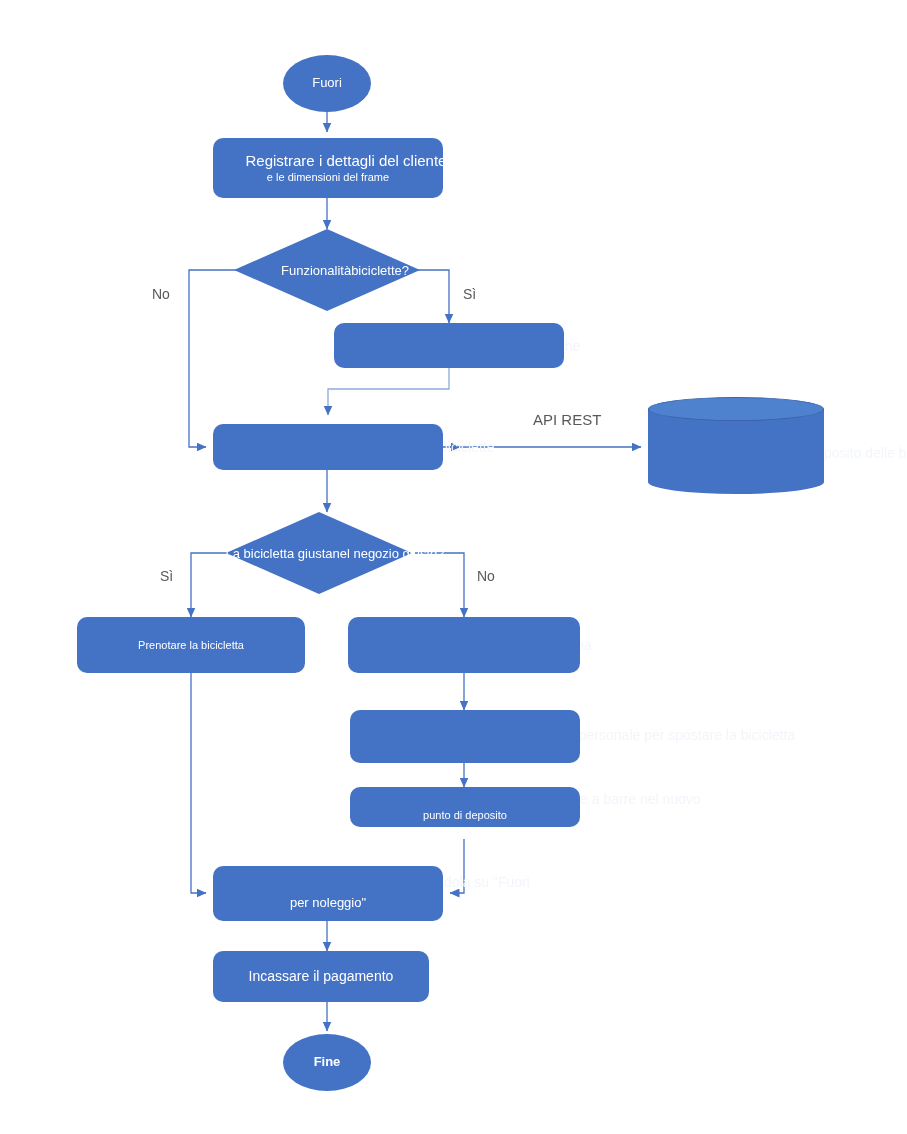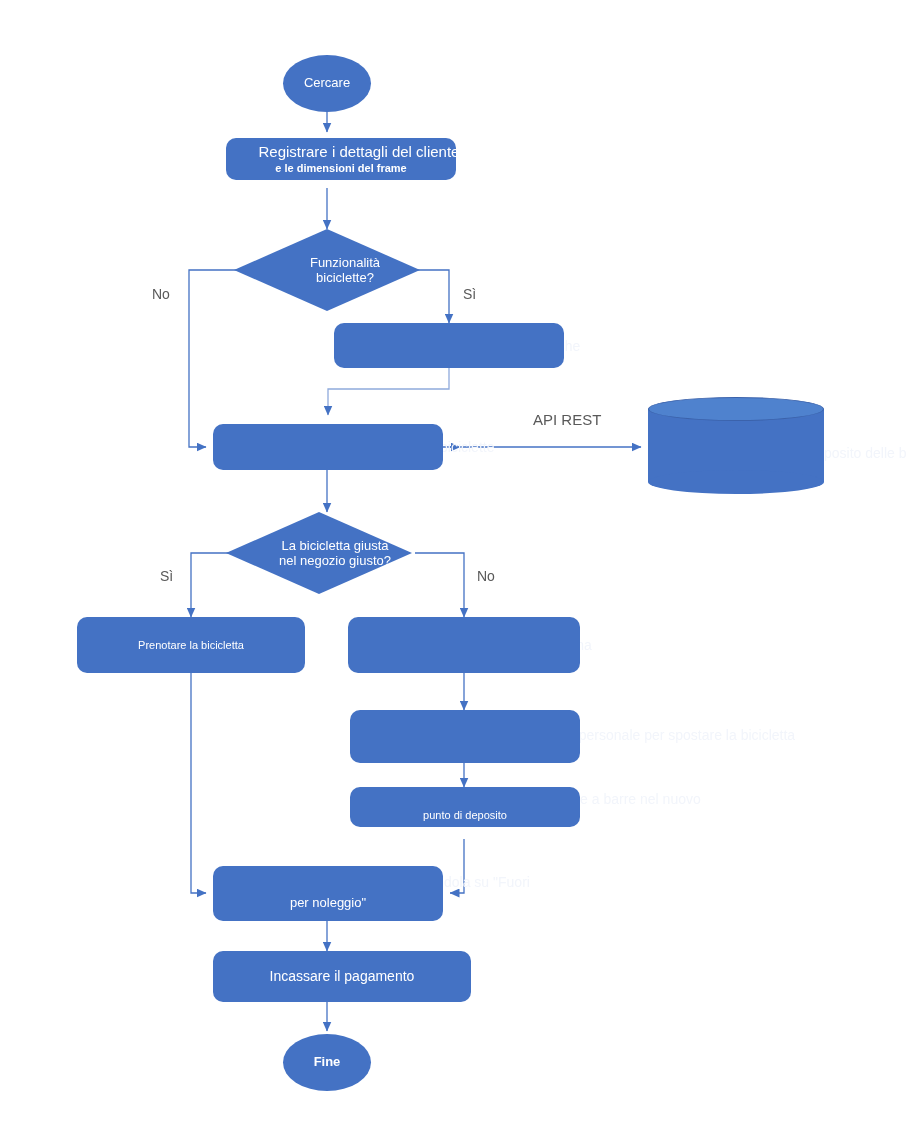--- a/index.html
+++ b/index.html
@@ -71,21 +71,20 @@
     background: #4472c4;
     clip-path: polygon(50% 0, 100% 50%, 50% 100%, 0 50%);
   }
   .decision-label {
     position: absolute;
     left: 0;
     top: 0;
     width: 100%;
     height: 100%;
     display: flex;
-    flex-direction: column;
     align-items: center;
     justify-content: center;
     color: #ffffff;
     text-align: center;
     white-space: nowrap;
   }
   .cylinder {
     position: absolute;
     z-index: 3;
   }
@@ -174,26 +173,26 @@
       <path d="M327,1002 L327,1031" marker-end="url(#arrow)"></path>
     </g>
 
     <g stroke="#8faadc" stroke-width="1.3" fill="none">
 
       <path d="M449,368 L449,389 L328,389 L328,415" marker-end="url(#arrowLight)" stroke="#8faadc"></path>
     </g>
   </svg>
 
   <div class="node terminator" style="left:283px; top:55px; width:88px; height:57px; font-size:13px;">
-    <span class="line">Cercare</span>
-  </div>
-
-  <div class="node process overflow" style="left:213px; top:138px; width:230px; height:42px;margin-left:13px;">
+    <span class="line">Fuori</span>
+  </div>
+
+  <div class="node process overflow" style="left:213px; top:138px; width:230px; height:60px;">
     <span class="line" style="font-size:15px; position:relative; left:18px;">Registrare i dettagli del cliente</span>
-    <span class="line" style="font-size:11px; margin-top:2px;font-weight:bold;">e le dimensioni del frame</span>
+    <span class="line" style="font-size:11px; margin-top:2px;">e le dimensioni del frame</span>
   </div>
 
   <div class="decision-wrap" style="left:234px; top:229px; width:186px; height:82px;">
     <div class="decision-shape"></div>
     <div class="decision-label" style="font-size:13px; padding-left:18px;">
       <span class="line">Funzionalità</span>
       <span class="line">biciclette?</span>
     </div>
   </div>
 
@@ -249,21 +248,21 @@
     <span style="color: rgb(242, 245, 251); position: absolute; left: 0px; top: 0px;">Eseguire la scansione del codice a barre nel nuovo</span><span style="color: rgb(255, 255, 255); position: relative; mask-image: linear-gradient(to right, rgb(0, 0, 0) 0px, rgb(0, 0, 0) 61.8754%, transparent 61.8754%);">Eseguire la scansione del codice a barre nel nuovo</span>
   </div>
 
   <div class="node process" style="left:213px; top:866px; width:230px; height:55px;">
     <span class="line" style="font-size:13px; margin-top:19px;">per noleggio"</span>
   </div>
   <div class="ovl-wrap" style="left: 237px; top: 874px; font-size: 14px; position: absolute;">
     <span style="color: rgb(242, 245, 251); position: absolute; left: 0px; top: 0px;">Aggiornare la posizione impostandola su "Fuori</span><span style="color: rgb(255, 255, 255); position: relative; mask-image: linear-gradient(to right, rgb(0, 0, 0) 0px, rgb(0, 0, 0) 70.3259%, transparent 70.3259%);">Aggiornare la posizione impostandola su "Fuori</span>
   </div>
 
-  <div class="node process" style="left:213px; top:951px; width:258px; height:51px; font-size:14px;">
+  <div class="node process" style="left:213px; top:951px; width:216px; height:51px; font-size:14px;">
     <span class="line">Incassare il pagamento</span>
   </div>
 
   <div class="node terminator" style="left:283px; top:1034px; width:88px; height:57px; font-size:13px;font-weight:bold;">
     <span class="line">Fine</span>
   </div>
 
   <div class="edge-label" style="left:152px; top:286px; font-size:14px;">No</div>
 
   <div class="edge-label" style="left:463px; top:286px; font-size:14px;">Sì</div>

